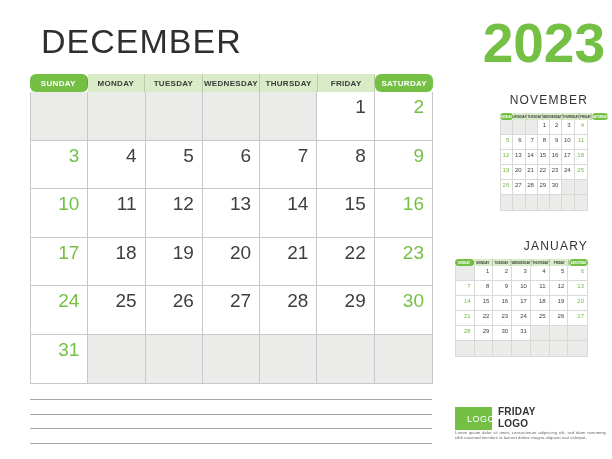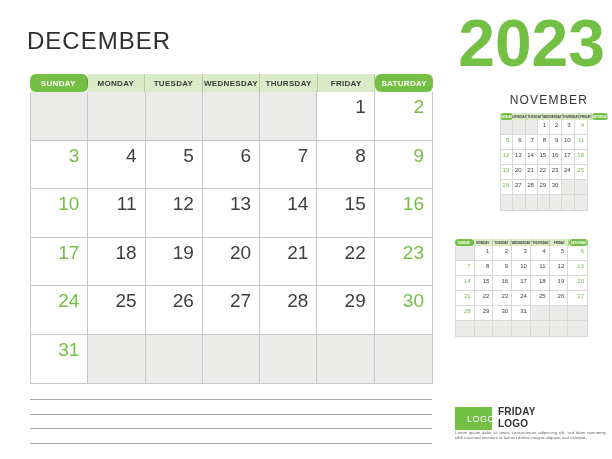--- a/index.html
+++ b/index.html
@@ -10,27 +10,27 @@
     --mini-border:#d9d9d7;
     --ink:#2f2f2f;
     --num:#3f3f3f;
   }
   *{margin:0;padding:0;box-sizing:border-box;}
   html,body{background:#fff;}
   body{font-family:"Liberation Sans", sans-serif;}
   .page{position:relative;width:612px;height:459px;background:#fff;overflow:hidden;}
 
   .month-title{
-    position:absolute;left:27px;top:21px;
-    font-size:24px;line-height:40px;font-weight:500;
+    position:absolute;left:41px;top:21px;
+    font-size:34px;line-height:40px;font-weight:500;
     letter-spacing:1px;color:var(--ink);
   }
   .year-title{
     position:absolute;right:7px;top:15px;
-    font-size:66px;line-height:56px;font-weight:700;
+    font-size:55px;line-height:56px;font-weight:700;
     color:var(--green);letter-spacing:0px;
   }
 
   
   .main-cal{position:absolute;left:30px;top:74px;width:403px;}
   .day-headers{display:grid;grid-template-columns:repeat(7,1fr);}
   .main-cal .day-headers{height:18px;}
   .dayhead{
     background:var(--light-green);color:#3b3b3b;
     display:flex;align-items:center;justify-content:center;
@@ -213,20 +213,21 @@
         <div class="cell empty"></div>
         <div class="cell empty"></div>
         <div class="cell empty"></div>
         <div class="cell empty"></div>
         <div class="cell empty"></div>
         <div class="cell empty"></div>
       </div>
   </div>
 
   <div class="mini mini-jan">
+    <div class="mini-title">JANUARY</div>
     <div class="day-headers">
         <div class="dayhead dh-weekend">SUNDAY</div>
         <div class="dayhead">MONDAY</div>
         <div class="dayhead">TUESDAY</div>
         <div class="dayhead">WEDNESDAY</div>
         <div class="dayhead">THURSDAY</div>
         <div class="dayhead">FRIDAY</div>
         <div class="dayhead dh-weekend">SATURDAY</div>
       </div>
     <div class="date-grid">

